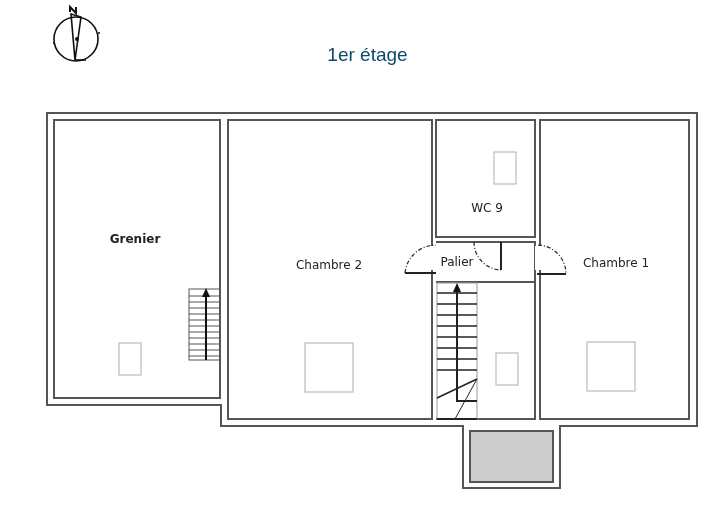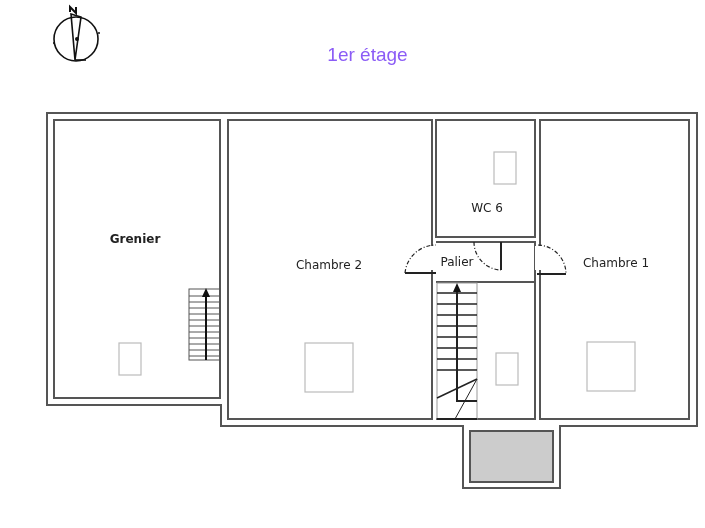--- a/index.html
+++ b/index.html
@@ -1,17 +1,17 @@
 <!DOCTYPE html>
 <html><head>
 <meta charset="utf-8">
 <style>
   html, body { margin: 0; padding: 0; background: #ffffff; }
   body { width: 705px; height: 528px; position: relative; overflow: hidden; font-family: "DejaVu Sans", sans-serif; }
-  .title { position: absolute; left: 0; top: 44px; width: 100%; text-align: center; font-family: "Liberation Sans", sans-serif; font-size: 19px; color: #8b5cf6; padding-left: 30px; box-sizing: border-box; }
+  .title { position: absolute; left: 0; top: 44px; width: 100%; text-align: center; font-family: "Liberation Sans", sans-serif; font-size: 19px; color: #0c4a6e; padding-left: 30px; box-sizing: border-box; }
   .plan { position: absolute; left: 0; top: 0; }
   .room-label { position: absolute; font-family: "DejaVu Sans", sans-serif; font-size: 12px; color: #222; white-space: nowrap; transform: translate(-50%, -50%); }
 </style>
 </head>
 <body>
 
 <div class="title">1er étage</div>
 
 <svg class="plan" width="705" height="528" viewBox="0 0 705 528">
 
@@ -94,15 +94,15 @@
     <g>
       <rect x="535" y="246" width="8" height="24" fill="#fff" stroke="none"></rect>
       <line x1="537" y1="274" x2="566" y2="274" stroke-width="2"></line>
       <path d="M538 245 A29 29 0 0 1 566 274" stroke-dasharray="4,2,1,2" stroke-width="1.2"></path>
     </g>
   </g>
 </svg>
 
 <div class="room-label" style="left:135px; top:239px;font-weight:bold;">Grenier</div>
 <div class="room-label" style="left:329px; top:265px;">Chambre 2</div>
-<div class="room-label" style="left:487px; top:208px;">WC 6</div>
+<div class="room-label" style="left:487px; top:208px;">WC 9</div>
 <div class="room-label" style="left:457px; top:262px;text-align:center;">Palier</div>
 <div class="room-label" style="left:616px; top:263px;">Chambre 1</div>
 
 </body></html>

